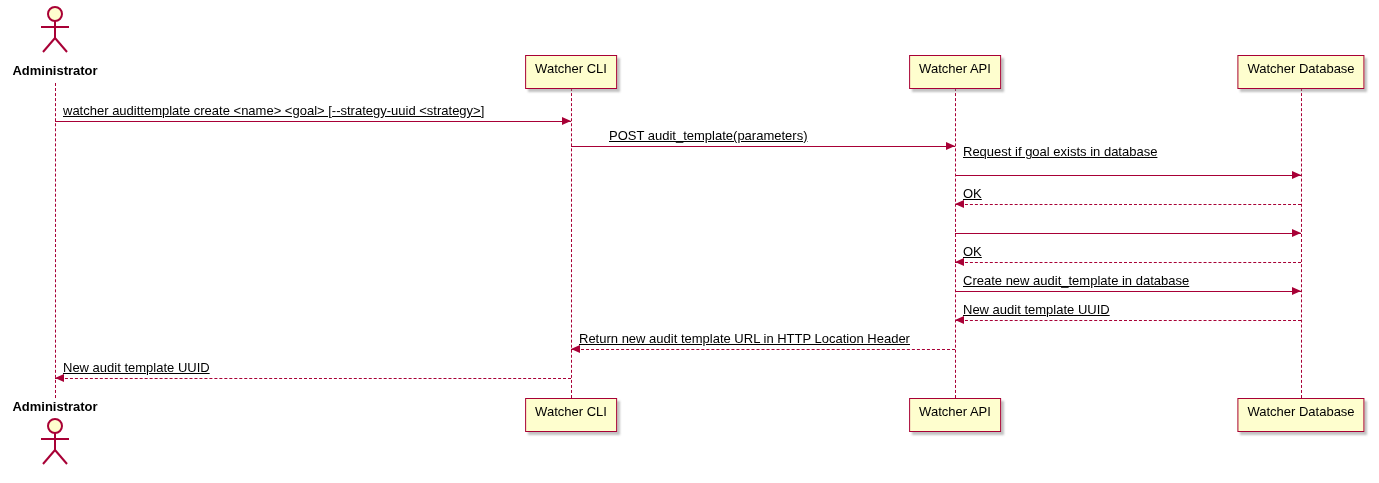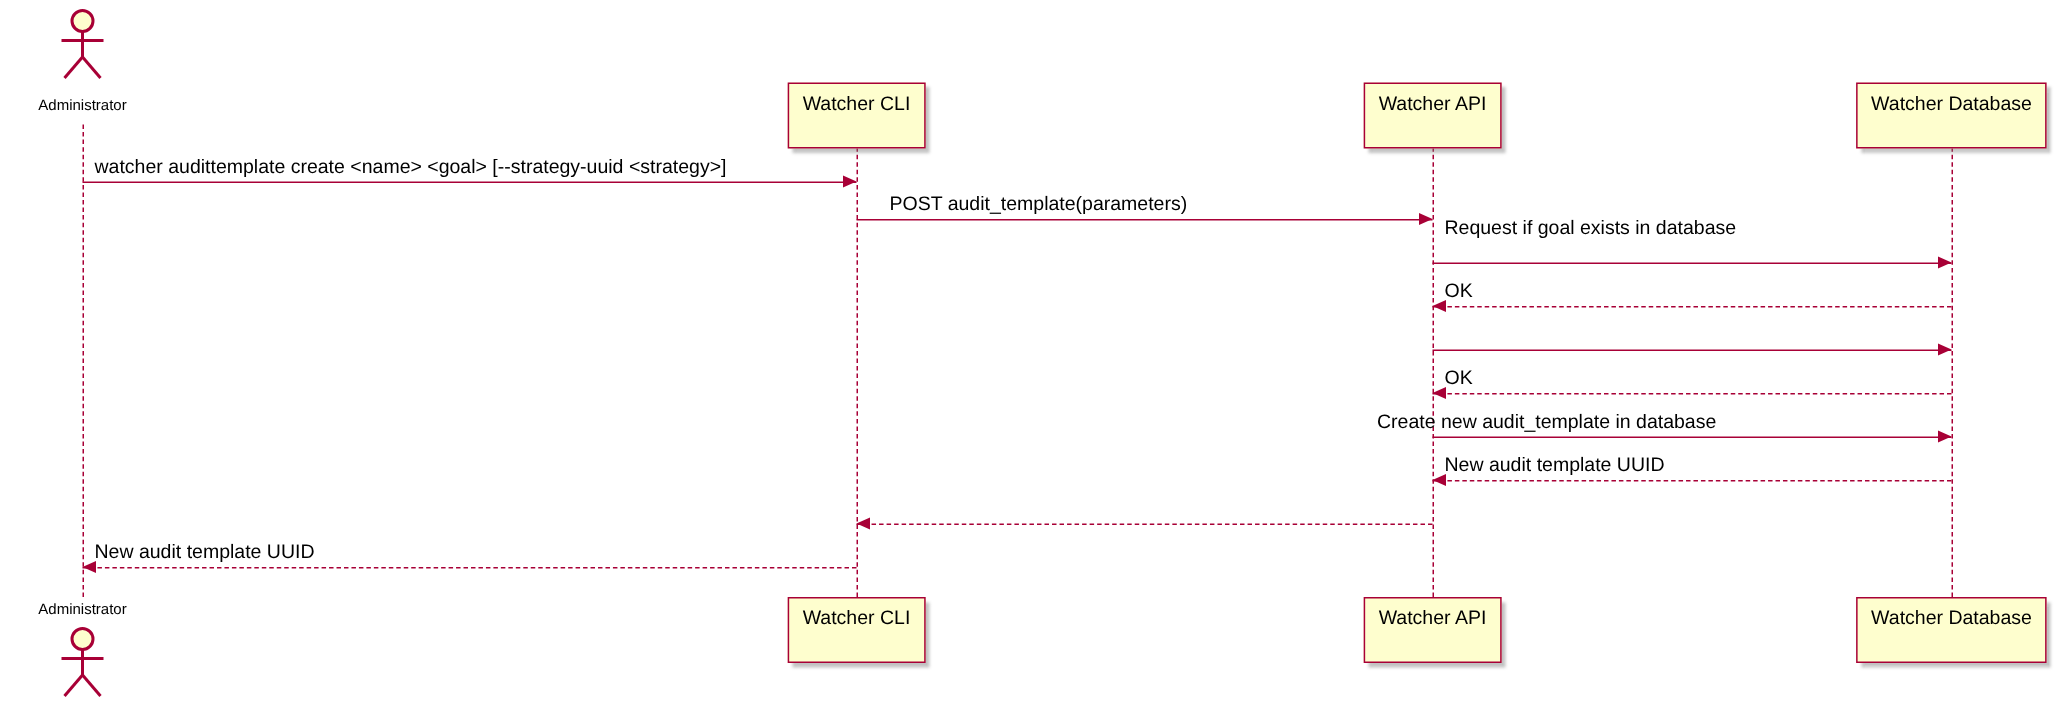--- a/index.html
+++ b/index.html
@@ -23,42 +23,44 @@
   .lifeline {
     position: absolute;
     width: 0;
     border-left: 1px dashed var(--c-lifeline);
   }
   .pbox {
     position: absolute;
     transform: translateX(-50%);
     background: var(--c-fill);
     border: 1.5px solid var(--c-border);
-    padding: 5px 9px 22px 9px;
+    padding: 5px 9px 12px 9px;
     font-size: 13px;
     line-height: 15px;
     white-space: nowrap;
     color: var(--c-text);
     box-shadow: 3px 3px 2px rgba(120,120,120,0.45);
   }
   .actor-label {
     position: absolute;
     transform: translateX(-50%);
-    font-size: 10px;
+    font-size: 13px;
     line-height: 16px;
     white-space: nowrap;
     color: var(--c-text);
+    font-weight: bold;
   }
   .actor-figure { position: absolute; width: 38px; height: 50px; }
   .msg-label {
     position: absolute;
     font-size: 13px;
     line-height: 16px;
     white-space: nowrap;
     color: var(--c-text);
+    text-decoration: underline;
   }
   .msg-line { position: absolute; height: 0; }
   .msg-line.solid  { border-top: 1px solid  var(--c-arrow); }
   .msg-line.dashed { border-top: 1px dashed var(--c-arrow); }
   .arrowhead {
     position: absolute;
     width: 0; height: 0;
     border-top: 4px solid transparent;
     border-bottom: 4px solid transparent;
   }
@@ -91,38 +93,39 @@
     <div class="pbox" style="left: 571px; top: 398px;">Watcher CLI</div>
     <div class="lifeline" style="left: 955px; top: 83px; height: 315px;"></div>
     <div class="pbox" style="left: 955px; top: 55px;">Watcher API</div>
     <div class="pbox" style="left: 955px; top: 398px;">Watcher API</div>
     <div class="lifeline" style="left: 1301px; top: 83px; height: 315px;"></div>
     <div class="pbox" style="left: 1301px; top: 55px;">Watcher Database</div>
     <div class="pbox" style="left: 1301px; top: 398px;">Watcher Database</div>
     <div class="msg-label" style="left: 63px; top: 103px;">watcher audittemplate create &lt;name&gt; &lt;goal&gt; [--strategy-uuid &lt;strategy&gt;]</div>
     <div class="msg-line solid" style="left: 55px; top: 121px; width: 516px;"></div>
     <div class="arrowhead right" style="left: 562px; top: 117px;"></div>
-    <div class="msg-label" style="left: 593px; top: 128px;">POST audit_template(parameters)</div>
+    <div class="msg-label" style="left: 609px; top: 128px;">POST audit_template(parameters)</div>
     <div class="msg-line solid" style="left: 571px; top: 146px; width: 384px;"></div>
     <div class="arrowhead right" style="left: 946px; top: 142px;"></div>
     <div class="msg-label" style="left: 963px; top: 144px;">Request if goal exists in database</div>
     <div class="msg-line solid" style="left: 955px; top: 175px; width: 346px;"></div>
     <div class="arrowhead right" style="left: 1292px; top: 171px;"></div>
     <div class="msg-label" style="left: 963px; top: 186px;">OK</div>
     <div class="msg-line dashed" style="left: 955px; top: 204px; width: 346px;"></div>
     <div class="arrowhead left" style="left: 955px; top: 200px;"></div>
     <div class="msg-line solid" style="left: 955px; top: 233px; width: 346px;"></div>
     <div class="arrowhead right" style="left: 1292px; top: 229px;"></div>
     <div class="msg-label" style="left: 963px; top: 244px;">OK</div>
     <div class="msg-line dashed" style="left: 955px; top: 262px; width: 346px;"></div>
     <div class="arrowhead left" style="left: 955px; top: 258px;"></div>
-    <div class="msg-label" style="left: 918px; top: 273px;">Create new audit_template in database</div>
+    <div class="msg-label" style="left: 963px; top: 273px;">Create new audit_template in database</div>
     <div class="msg-line solid" style="left: 955px; top: 291px; width: 346px;"></div>
     <div class="arrowhead right" style="left: 1292px; top: 287px;"></div>
     <div class="msg-label" style="left: 963px; top: 302px;">New audit template UUID</div>
     <div class="msg-line dashed" style="left: 955px; top: 320px; width: 346px;"></div>
     <div class="arrowhead left" style="left: 955px; top: 316px;"></div>
+    <div class="msg-label" style="left: 579px; top: 331px;">Return new audit template URL in HTTP Location Header</div>
     <div class="msg-line dashed" style="left: 571px; top: 349px; width: 384px;"></div>
     <div class="arrowhead left" style="left: 571px; top: 345px;"></div>
     <div class="msg-label" style="left: 63px; top: 360px;">New audit template UUID</div>
     <div class="msg-line dashed" style="left: 55px; top: 378px; width: 516px;"></div>
     <div class="arrowhead left" style="left: 55px; top: 374px;"></div>
   </div>
 
 </body></html>

